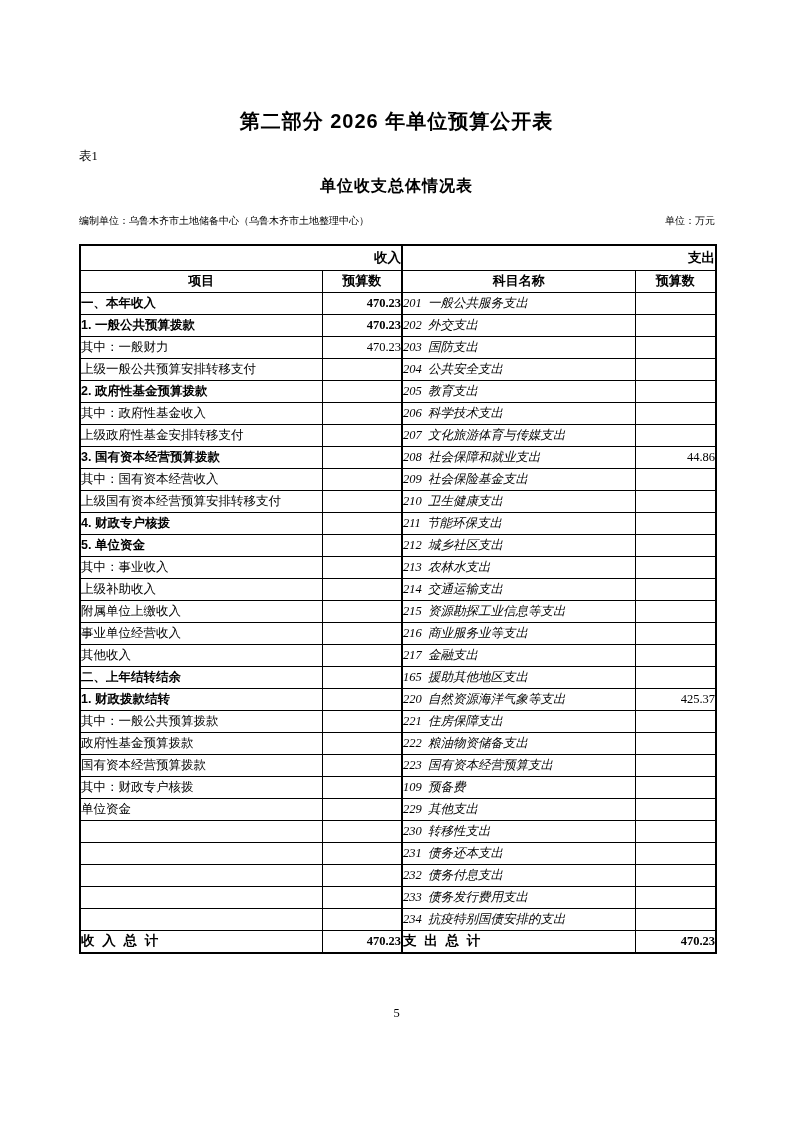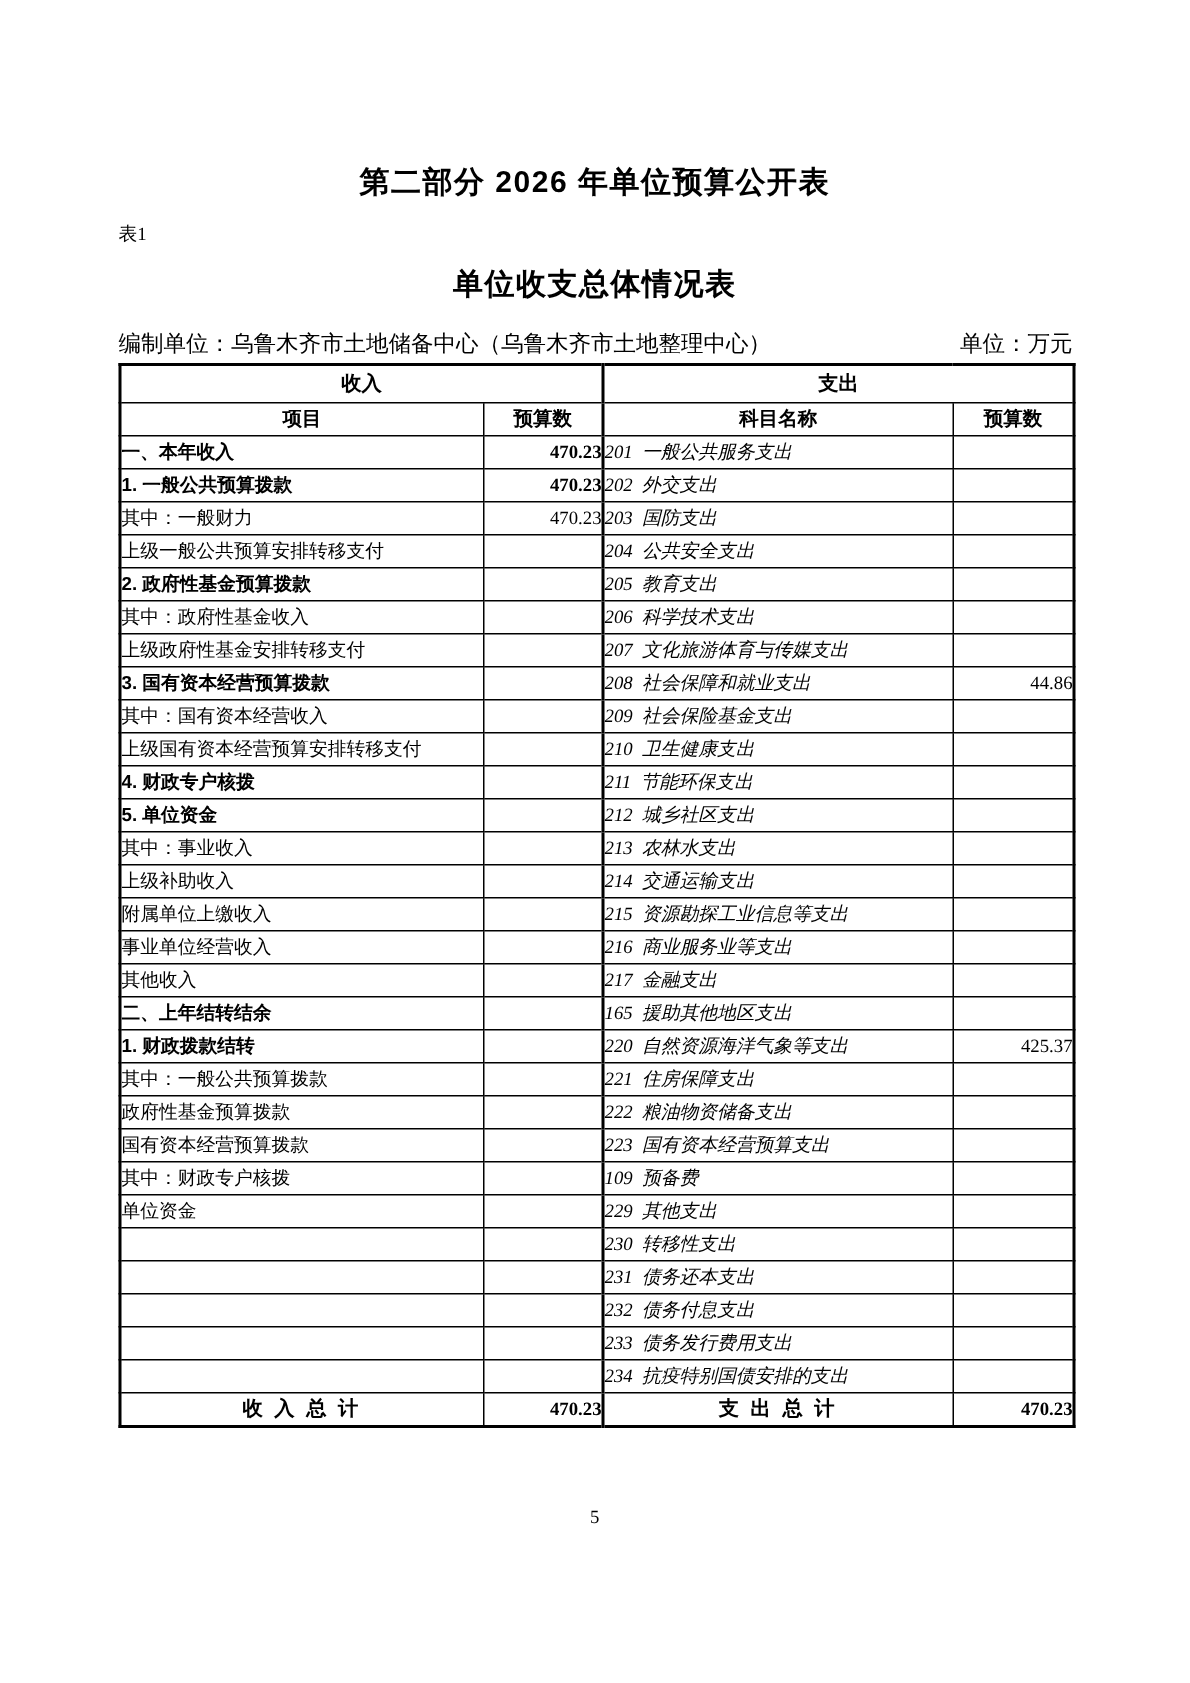--- a/index.html
+++ b/index.html
@@ -23,67 +23,67 @@
   }
   .table-label {
     margin: 13px 0 0 79px;
     font-size: 12.5px;
   }
   .table-title {
     margin-top: 11px;
     text-align: center;
     font-family: "Liberation Sans", "DejaVu Sans", sans-serif;
     font-weight: bold;
-    font-size: 20px;
+    font-size: 16px;
     letter-spacing: 1px;
   }
   .meta-row {
     width: 636px;
-    margin: 17px 0 3px 79px;
+    margin: 17px 0 16px 79px;
     display: flex;
     justify-content: space-between;
     align-items: flex-end;
-    font-size: 15px;
+    font-size: 10px;
   }
   table.budget {
     border-collapse: collapse;
     table-layout: fixed;
     width: 636px;
     margin-left: 79px;
     border: 2px solid #000;
   }
   table.budget th, table.budget td {
     border: 1px solid #000;
     padding: 0;
     overflow: hidden;
     line-height: 1.15;
   }
   th {
     font-family: "Liberation Sans", "DejaVu Sans", sans-serif;
     font-weight: bold;
     font-size: 13.5px;
     text-align: center;
   }
-  tr.hdr1 th { height: 25px; }
+  tr.hdr1 th { height: 25px; text-align: right; }
   tr.hdr2 th { height: 22px; font-size: 13px; }
   tbody td { height: 22px; font-size: 12.5px; }
   .c-item { text-align: left; padding-left: 4px; }
   .c-amt  { text-align: right; padding-right: 5px; }
   .c-subj { text-align: left; padding-left: 3px; white-space: pre; font-style: italic; }
   .div-l  { border-left-width: 2px !important; }
   .indent { padding-left: 42px; }
   .bh {
     font-family: "Liberation Sans", "DejaVu Sans", sans-serif;
     font-weight: bold;
     font-size: 12.5px;
   }
   .bb { font-weight: bold; }
   tr.total-row td { height: 23px; }
   .c-total {
-    text-align: center;
+    text-align: left;
     font-family: "Liberation Sans", "DejaVu Sans", sans-serif;
     font-weight: bold;
     font-size: 13.5px;
     letter-spacing: 2px;
     margin-left: 48px;
   }
   .page-num {
     margin-top: 52px;
     text-align: center;
     font-size: 12.5px;

